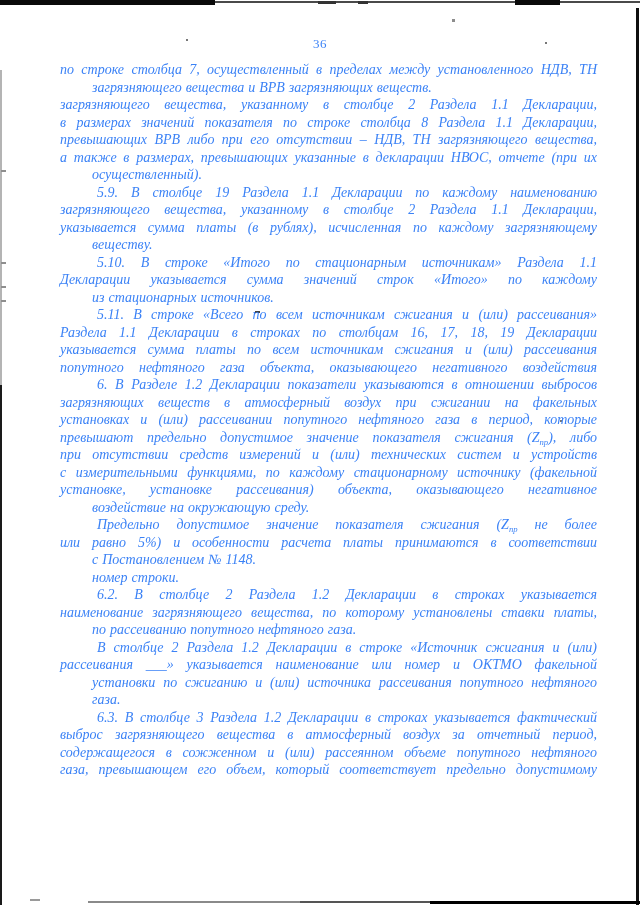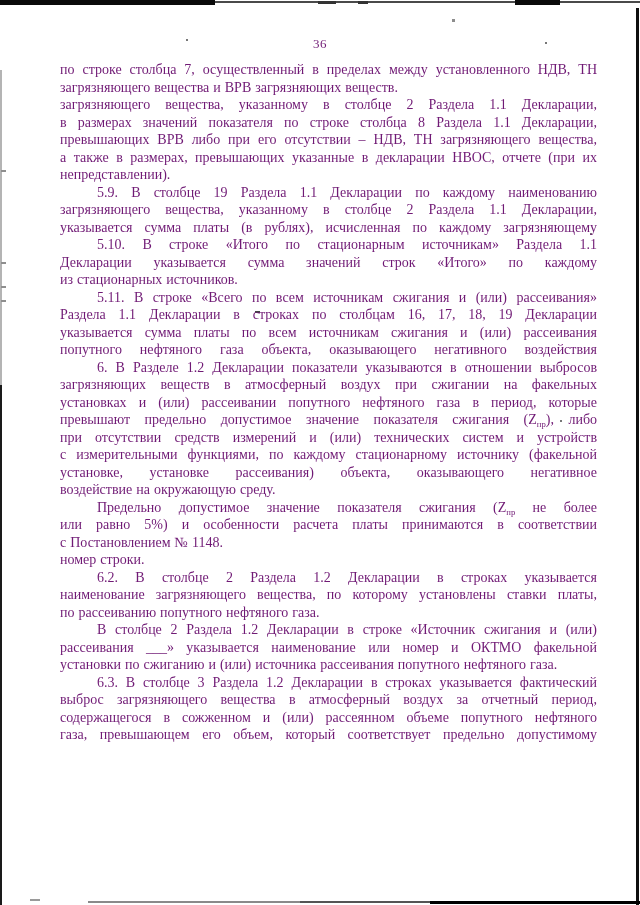--- a/index.html
+++ b/index.html
@@ -7,21 +7,21 @@
     padding: 0;
     background: #e8e8e8;
   }
   .page {
     position: relative;
     width: 640px;
     height: 905px;
     background: #ffffff;
     overflow: hidden;
     font-family: "Liberation Serif", "DejaVu Serif", serif;
-    color: #701a75;
+    color: #3b82f6;
   }
   
   .artifact { position: absolute; }
   .top-bar-base   { left: 0;   top: 1px;  width: 640px; height: 2px; background: #4a4a4a; }
   .top-bar-left   { left: 0;   top: 0;    width: 215px; height: 5px; background: #0a0a0a; }
   .top-bar-mid    { left: 515px; top: 0;  width: 45px;  height: 5px; background: #0a0a0a; }
   .top-bar-dash1  { left: 318px; top: 1px; width: 18px; height: 3px; background: #333; }
   .top-bar-dash2  { left: 358px; top: 1px; width: 10px; height: 3px; background: #333; }
   .left-line-gray  { left: 0; top: 70px;  width: 2px; height: 315px; background: #b4b4b4; }
   .left-line-black { left: 0; top: 385px; width: 2px; height: 520px; background: #1a1a1a; }
@@ -52,28 +52,29 @@
     font-size: 13px;
     letter-spacing: 0.5px;
   }
   .text-body {
     position: absolute;
     left: 60px;
     top: 61px;
     width: 537px;
     font-size: 14px;
     line-height: 17.5px;
+    font-style: italic;
   }
   .paragraph { margin: 0; }
   .line {
     text-align: justify;
     text-align-last: justify;
     word-spacing: 0.5px;
   }
-  .line.para-end { text-align-last: left; }
+  .line.para-end { text-align-last: left; margin-left: 32px; }
   .line.indent { text-indent: 37px; }
   sub { font-size: 0.62em; vertical-align: -0.3em; line-height: 0; }
 </style>
 </head>
 <body>
 
 <div class="page">
 
   <div class="artifact top-bar-base"></div>
   <div class="artifact top-bar-left"></div>
@@ -102,26 +103,27 @@
   <div class="text-body">
       <div class="paragraph">
         <div class="line">по строке столбца 7, осуществленный в пределах между установленного НДВ, ТН</div>
         <div class="line para-end">загрязняющего вещества и ВРВ загрязняющих веществ.</div>
       </div>
       <div class="paragraph">
         <div class="line">загрязняющего вещества, указанному в столбце 2 Раздела 1.1 Декларации,</div>
         <div class="line">в размерах значений показателя по строке столбца 8 Раздела 1.1 Декларации,</div>
         <div class="line">превышающих ВРВ либо при его отсутствии – НДВ, ТН загрязняющего вещества,</div>
         <div class="line">а также в размерах, превышающих указанные в декларации НВОС, отчете (при их</div>
-        <div class="line para-end">непредставлении).</div>
+        <div class="line para-end">осуществленный).</div>
       </div>
       <div class="paragraph">
         <div class="line indent">5.9. В столбце 19 Раздела 1.1 Декларации по каждому наименованию</div>
         <div class="line">загрязняющего вещества, указанному в столбце 2 Раздела 1.1 Декларации,</div>
         <div class="line">указывается сумма платы (в рублях), исчисленная по каждому загрязняющему</div>
+        <div class="line para-end">веществу.</div>
       </div>
       <div class="paragraph">
         <div class="line indent">5.10. В строке «Итого по стационарным источникам» Раздела 1.1</div>
         <div class="line">Декларации указывается сумма значений строк «Итого» по каждому</div>
         <div class="line para-end">из стационарных источников.</div>
       </div>
       <div class="paragraph">
         <div class="line indent">5.11. В строке «Всего по всем источникам сжигания и (или) рассеивания»</div>
         <div class="line">Раздела 1.1 Декларации в строках по столбцам 16, 17, 18, 19 Декларации</div>
         <div class="line">указывается сумма платы по всем источникам сжигания и (или) рассеивания</div>

